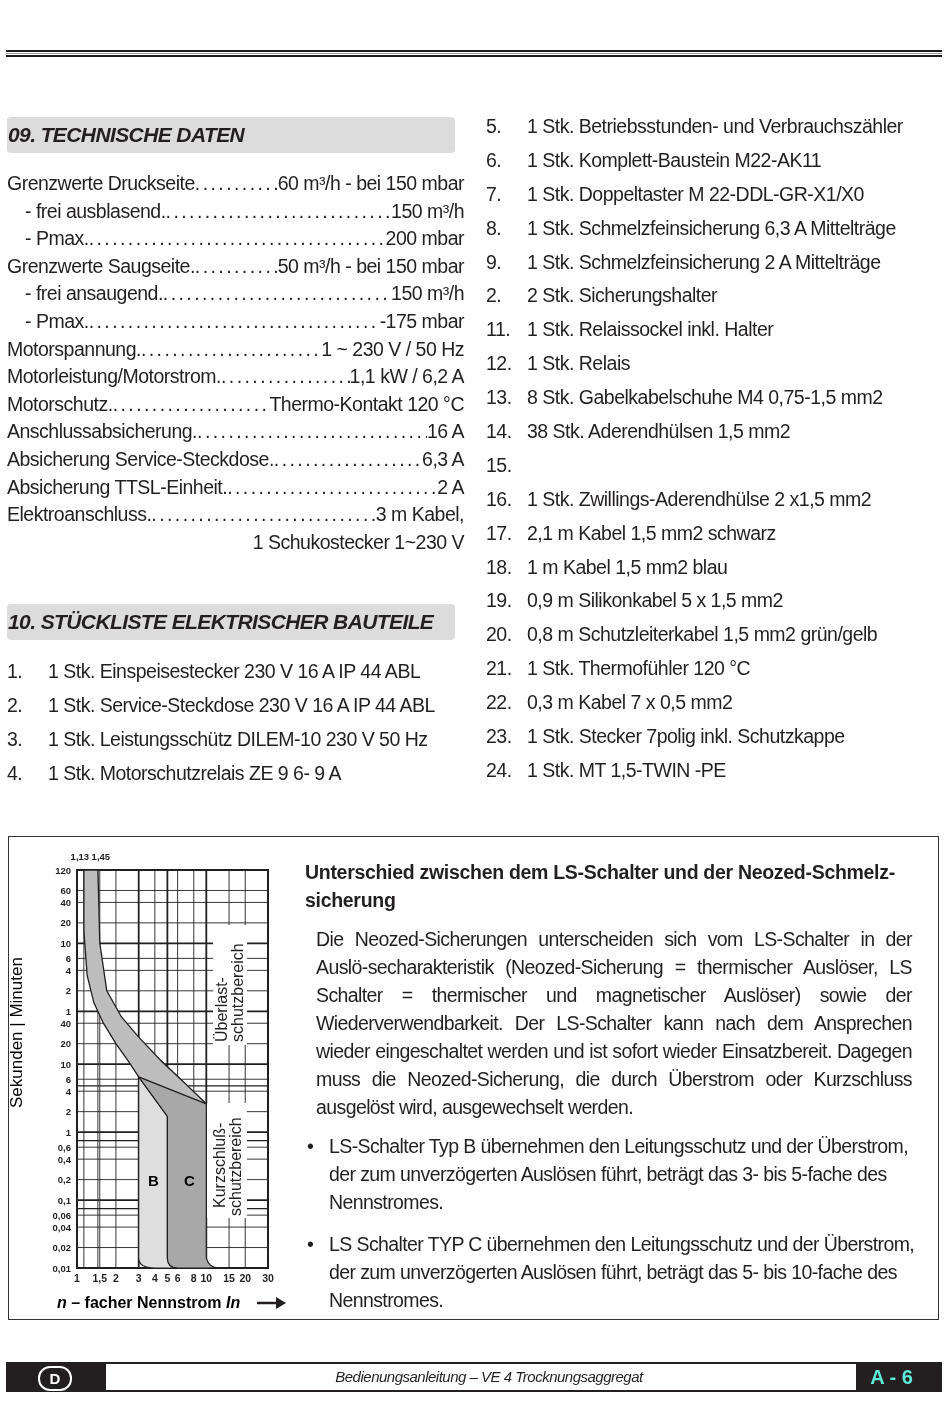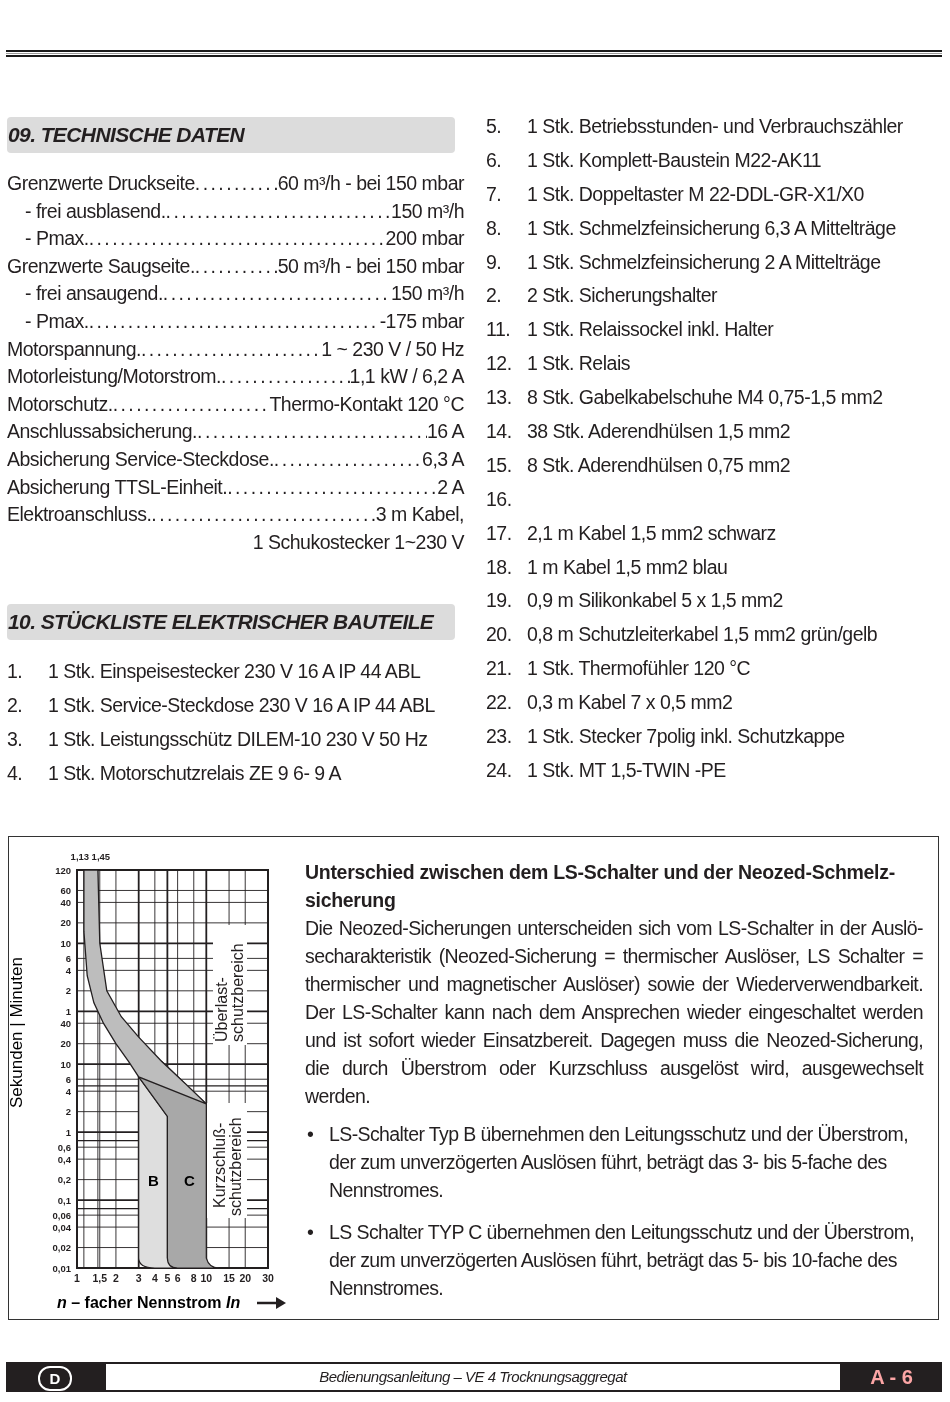--- a/index.html
+++ b/index.html
@@ -19,29 +19,29 @@
   .spec-row.cont { justify-content: flex-end; }
 
   .parts { position: absolute; font-size: 19.5px; letter-spacing: -0.5px; }
   .part { height: 33.9px; line-height: 33.9px; white-space: nowrap; display: flex; }
   .part .num { width: 41px; flex: 0 0 41px; }
 
   .box { position: absolute; left: 8px; top: 836px; width: 931px; height: 484px; border: 1.5px solid #333; box-sizing: border-box; }
   .chart { position: absolute; left: 0; top: 0; }
   .info { position: absolute; left: 305px; top: 858px; width: 618px; font-size: 19.5px; letter-spacing: -0.6px; line-height: 28px; }
   .info h3 { margin: 0; font-size: 19.5px; font-weight: bold; line-height: 28px; letter-spacing: -0.3px; }
-  .info p { margin: 0; text-align: justify; }
+  .info p { margin: 11px; text-align: justify; }
   .info ul { margin: 10px 0 0 0; padding: 0; list-style: none; }
   .info li { position: relative; padding-left: 24px; margin-bottom: 14px; text-align: left; }
   .info li .bul { position: absolute; left: 2px; top: 0; }
 
   .footer { position: absolute; left: 6px; top: 1362px; width: 936px; height: 30px; background: #231f20; }
-  .footer .mid { position: absolute; left: 100px; top: 2px; width: 734px; height: 26px; background: #fff; text-align: center; font-style: italic; font-size: 15px; line-height: 26px; letter-spacing: -0.5px; }
+  .footer .mid { position: absolute; left: 100px; top: 2px; width: 734px; height: 26px; background: #fff; text-align: center; font-style: italic; font-size: 15px; line-height: 26px; letter-spacing: -0.5px; padding-left: 16px; }
   .footer .lang { position: absolute; left: 32px; top: 4px; width: 30px; height: 21px; border: 2px solid #fff; border-radius: 12px; color: #fff; font-weight: bold; font-size: 15px; text-align: center; line-height: 21px; box-sizing: content-box; }
-  .footer .page { position: absolute; right: 0; top: 0; width: 101px; height: 30px; color: #fca5a5; font-weight: bold; font-size: 20px; line-height: 30px; text-align: center; }
+  .footer .page { position: absolute; right: 0; top: 0; width: 101px; height: 30px; color: #5eead4; font-weight: bold; font-size: 20px; line-height: 30px; text-align: center; }
 </style>
 </head>
 <body>
 
 <div class="top-rule">
     <div></div>
     <div class="g"></div>
     <div></div>
   </div>
 
@@ -170,24 +170,24 @@
     <div class="part">
       <span class="num">13.</span>
       <span>8 Stk. Gabelkabelschuhe M4 0,75-1,5 mm2</span>
     </div>
     <div class="part">
       <span class="num">14.</span>
       <span>38 Stk. Aderendhülsen 1,5 mm2</span>
     </div>
     <div class="part">
       <span class="num">15.</span>
-      <span>8 Stk. Aderendhülsen 0,75 mm2</span>
     </div>
     <div class="part">
       <span class="num">16.</span>
+      <span>1 Stk. Zwillings-Aderendhülse 2 x1,5 mm2</span>
     </div>
     <div class="part">
       <span class="num">17.</span>
       <span>2,1 m Kabel 1,5 mm2 schwarz</span>
     </div>
     <div class="part">
       <span class="num">18.</span>
       <span>1 m Kabel 1,5 mm2 blau</span>
     </div>
     <div class="part">

